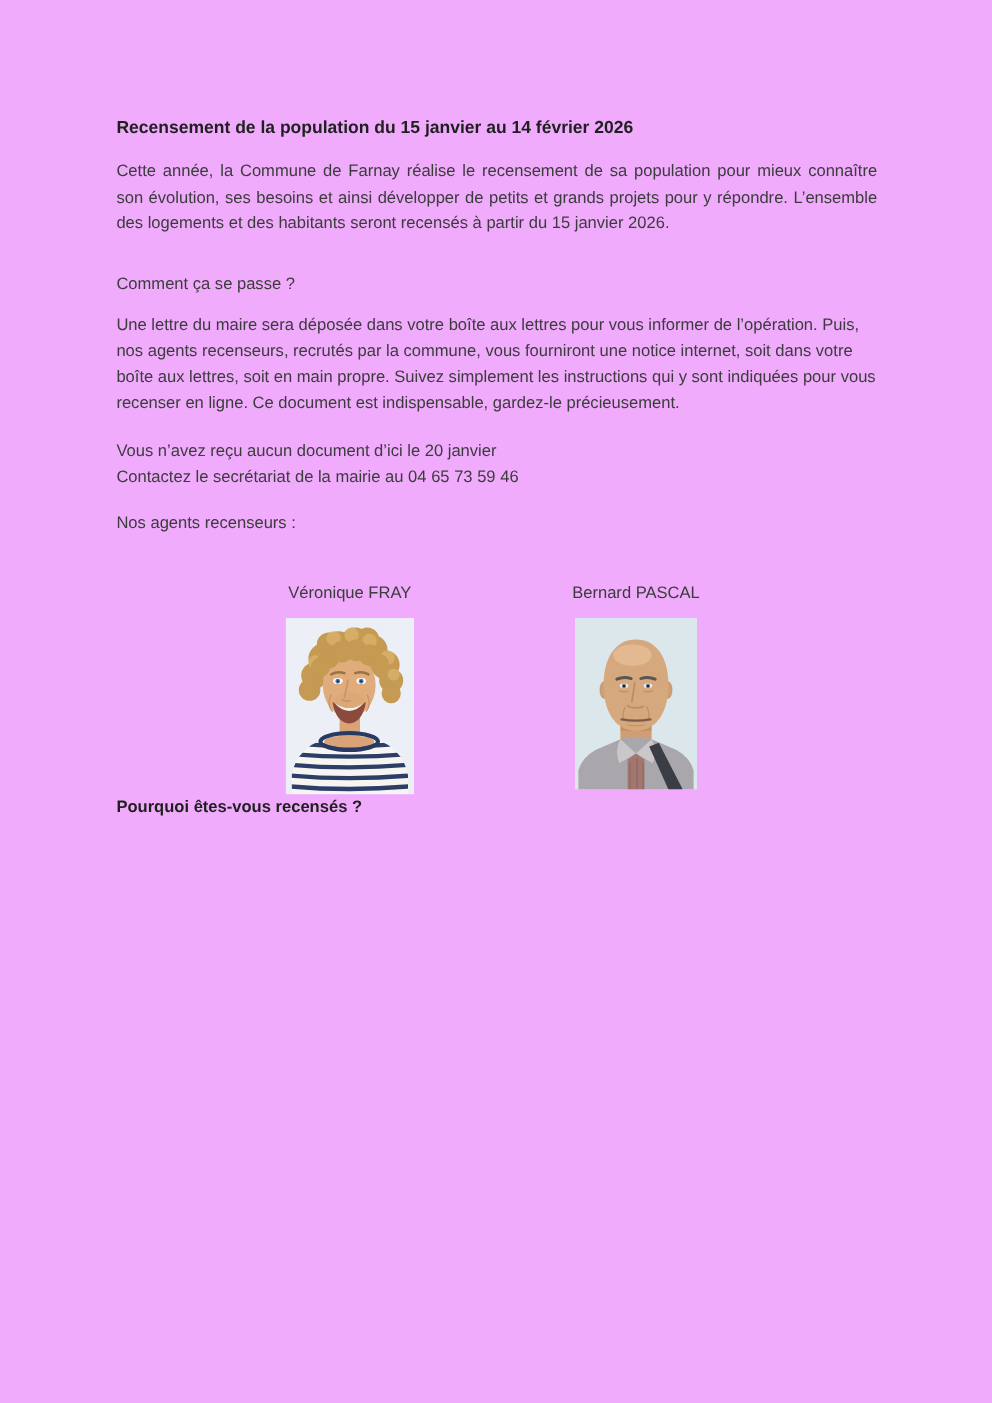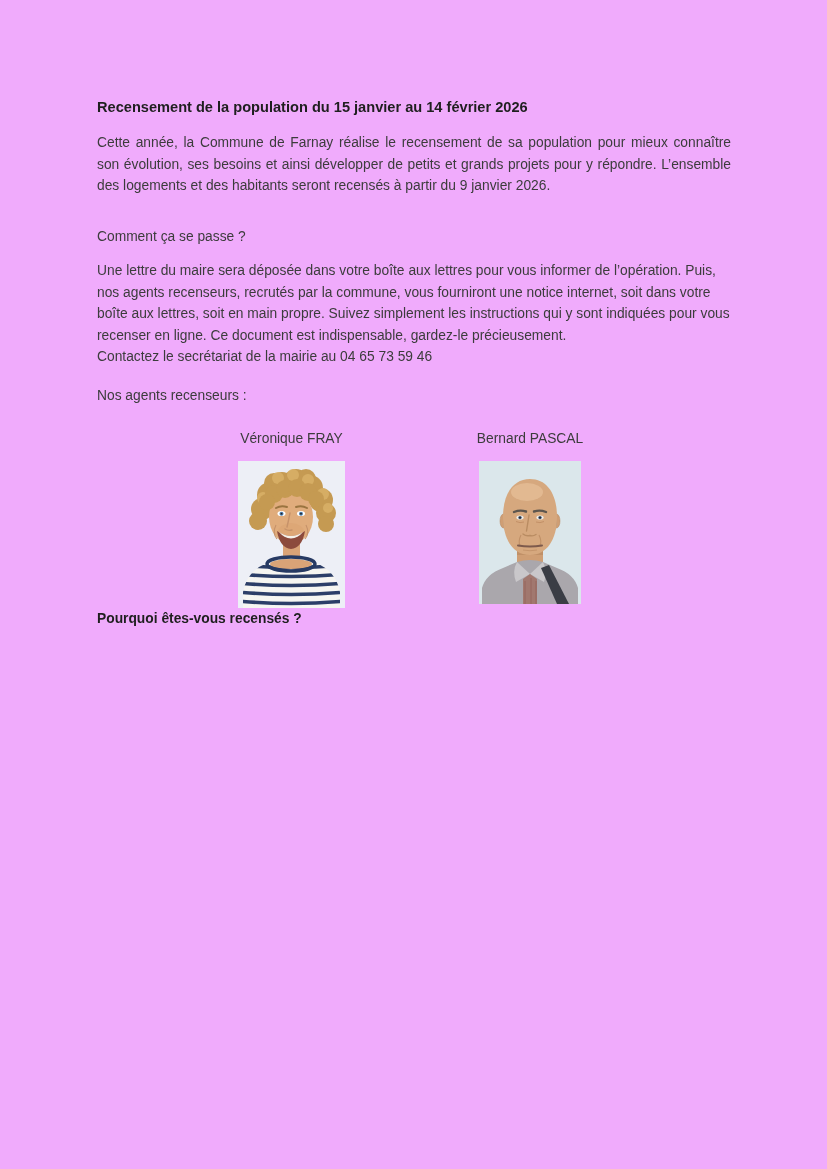--- a/index.html
+++ b/index.html
@@ -37,21 +37,21 @@
   .why-heading  {
     margin: 60px 0 0 0;
     font-size: 14.6px;
     font-weight: 700;
     line-height: 20px;
     color: #1f1f1f;
   }
   .agents-row {
     display: flex;
     align-items: flex-start;
-    margin-top: 22px;
+    margin-top: 36px;
   }
   .agent-col {
     display: flex;
     flex-direction: column;
     align-items: center;
   }
   .agent-col.first  { margin-left: 141px; width: 107px; }
   .agent-col.second { margin-left: 134px; width: 102px; }
   .agent-name {
     font-size: 13.8px;
@@ -62,27 +62,28 @@
   .agent-photo { display: block; margin-top: 11px; }
 </style>
 </head>
 <body>
 
 <div class="page">
   <div class="content">
 
     <h1 class="doc-title">Recensement de la population du 15 janvier au 14 février 2026</h1>
 
-    <p class="intro justified">Cette année, la Commune de Farnay réalise le recensement de sa population pour mieux connaître son évolution, ses besoins et ainsi développer de petits et grands projets pour y répondre. L’ensemble des logements et des habitants seront recensés à partir du 9 janvier 2026.</p>
+    <p class="intro justified">Cette année, la Commune de Farnay réalise le recensement de sa population pour mieux connaître son évolution, ses besoins et ainsi développer de petits et grands projets pour y répondre. L’ensemble des logements et des habitants seront recensés à partir du 15 janvier 2026.</p>
 
     <p class="how-heading">Comment ça se passe ?</p>
 
     <p class="how-body">Une lettre du maire sera déposée dans votre boîte aux lettres pour vous informer de l’opération. Puis, nos agents recenseurs, recrutés par la commune, vous fourniront une notice internet, soit dans votre boîte aux lettres, soit en main propre. Suivez simplement les instructions qui y sont indiquées pour vous recenser en ligne. Ce document est indispensable, gardez-le précieusement.</p>
 
 
+    <p class="contact-1">Vous n’avez reçu aucun document d’ici le 20 janvier</p>
     <p>Contactez le secrétariat de la mairie au 04 65 73 59 46</p>
 
     <p class="agents-head">Nos agents recenseurs :</p>
 
     <div class="agents-row">
 
       <div class="agent-col first">
         <div class="agent-name">Véronique FRAY</div>
         <svg class="agent-photo" width="107" height="147" viewBox="0 0 107 147" xmlns="http://www.w3.org/2000/svg" role="img">
           <defs>

